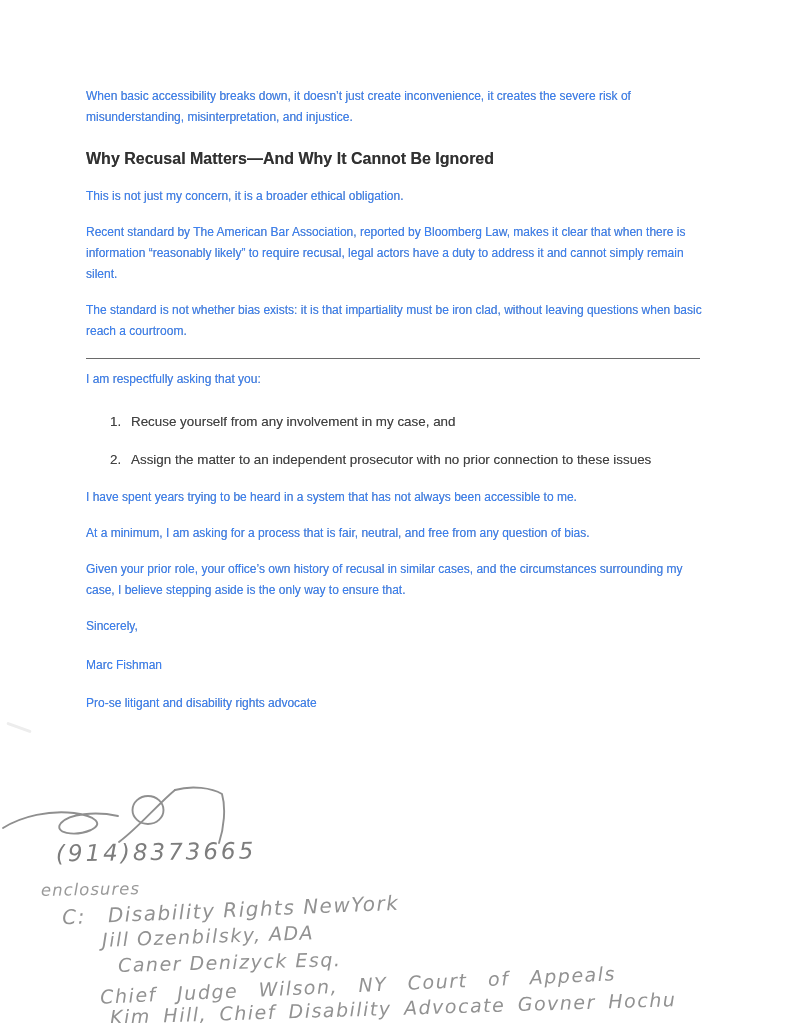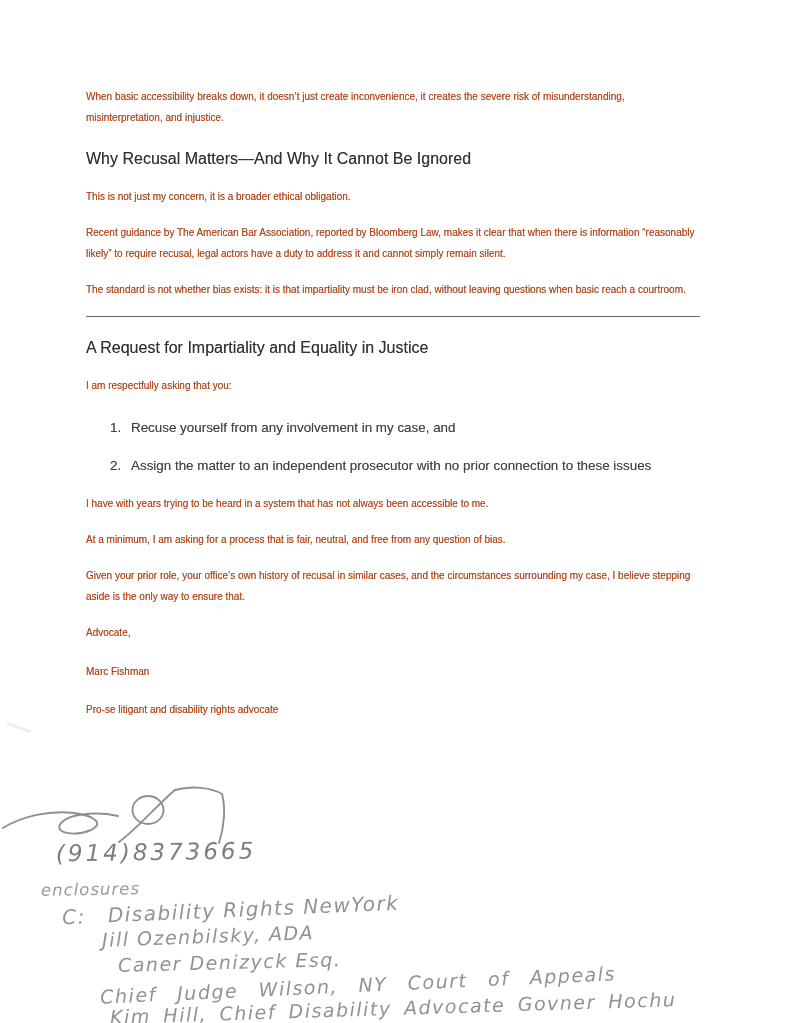--- a/index.html
+++ b/index.html
@@ -14,29 +14,29 @@
     font-family: "Liberation Sans", sans-serif;
     color: #424242;
   }
   .content {
     position: absolute;
     left: 86px;
     top: 86px;
     width: 616px;
   }
   .para {
-    font-size: 10px;
+    font-size: 12px;
     line-height: 21px;
-    color: #c2410c;
+    color: #3b82f6;
     margin-bottom: 15px;
     text-shadow: 0 0 0.5px rgba(66,66,66,0.55);
   }
   .heading {
     font-size: 16px;
-    font-weight: normal;
+    font-weight: bold;
     color: #313131;
     line-height: 20px;
     margin: 21px 0 17px 0;
     text-shadow: 0 0 0.5px rgba(49,49,49,0.6);
   }
   .italic { }
   .divider {
     border: none;
     border-top: 1.4px solid #6a6a6a;
     margin: 16px 0 10px 0;
@@ -117,50 +117,49 @@
 <div class="page">
 
   <div class="content">
 
     <p class="para">When basic accessibility breaks down, it doesn’t just create inconvenience, it creates the severe risk of misunderstanding, misinterpretation, and injustice.</p>
 
     <h2 class="heading">Why Recusal Matters—And Why It Cannot Be Ignored</h2>
 
     <p class="para">This is not just my concern, it is a broader ethical obligation.</p>
 
-    <p class="para"><span>Recent guidance by The American Bar Association, reported by </span><span class="italic">Bloomberg Law,</span><span> makes it clear that when there is information “reasonably likely” to require recusal, legal actors have a duty to address it and cannot simply remain silent.</span></p>
+    <p class="para"><span>Recent standard by The American Bar Association, reported by </span><span class="italic">Bloomberg Law,</span><span> makes it clear that when there is information “reasonably likely” to require recusal, legal actors have a duty to address it and cannot simply remain silent.</span></p>
 
     <p class="para">The standard is not whether bias exists: it is that impartiality must be iron clad, without leaving questions when basic reach a courtroom.</p>
 
 
     <hr class="divider">
 
-    <h2 class="heading">A Request for Impartiality and Equality in Justice</h2>
 
     <p class="para">I am respectfully asking that you:</p>
 
     <div class="list-block">
       <div class="list-item">
         <span class="list-num">1.</span>
         <span>Recuse yourself from any involvement in my case, and</span>
       </div>
       <div class="list-item">
         <span class="list-num">2.</span>
         <span>Assign the matter to an independent prosecutor with no prior connection to these issues</span>
       </div>
     </div>
 
-    <p class="para">I have with years trying to be heard in a system that has not always been accessible to me.</p>
+    <p class="para">I have spent years trying to be heard in a system that has not always been accessible to me.</p>
 
     <p class="para">At a minimum, I am asking for a process that is fair, neutral, and free from any question of bias.</p>
 
     <p class="para">Given your prior role, your office’s own history of recusal in similar cases, and the circumstances surrounding my case, I believe stepping aside is the only way to ensure that.</p>
 
 
-    <p class="para closing-valediction">Advocate,</p>
+    <p class="para closing-valediction">Sincerely,</p>
 
     <p class="para signer-name">Marc Fishman</p>
 
     <p class="para signer-title">Pro-se litigant and disability rights advocate</p>
   </div>
 
   <svg class="signature-svg" viewBox="0 0 262 62" xmlns="http://www.w3.org/2000/svg">
     <g fill="none" stroke="#7c7c7c" stroke-width="1.9" stroke-linecap="round" opacity="0.85">
       <path d="M 3,42 C 22,30 50,24 74,27 C 96,30 104,38 91,44 C 74,51 53,47 61,37 C 69,28 95,25 118,30"></path>
       <ellipse cx="148" cy="24" rx="15.5" ry="14"></ellipse>

